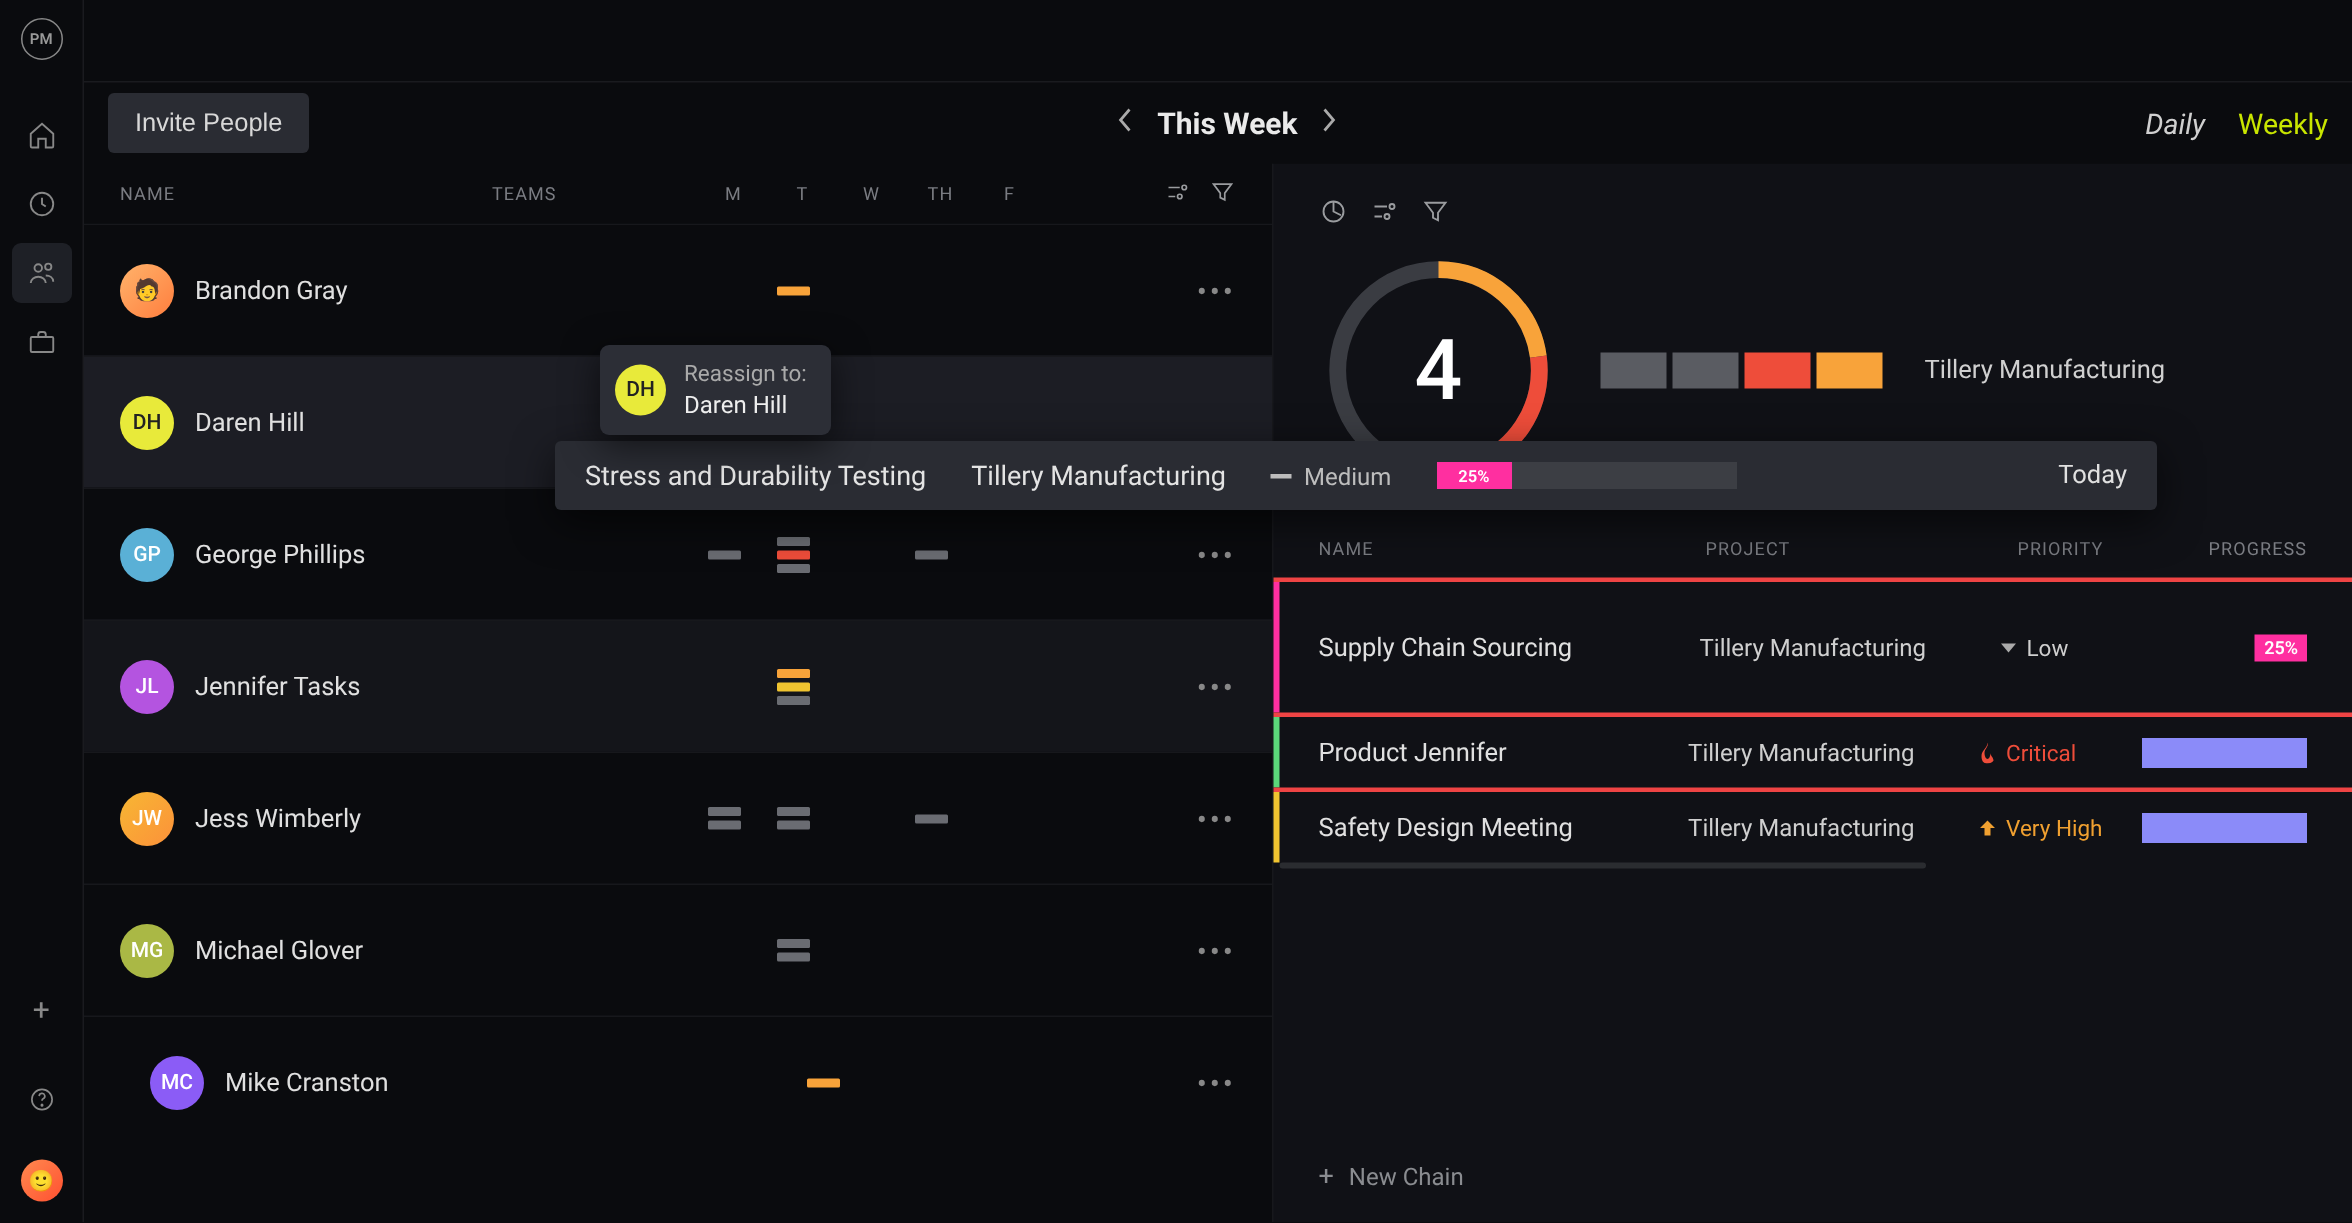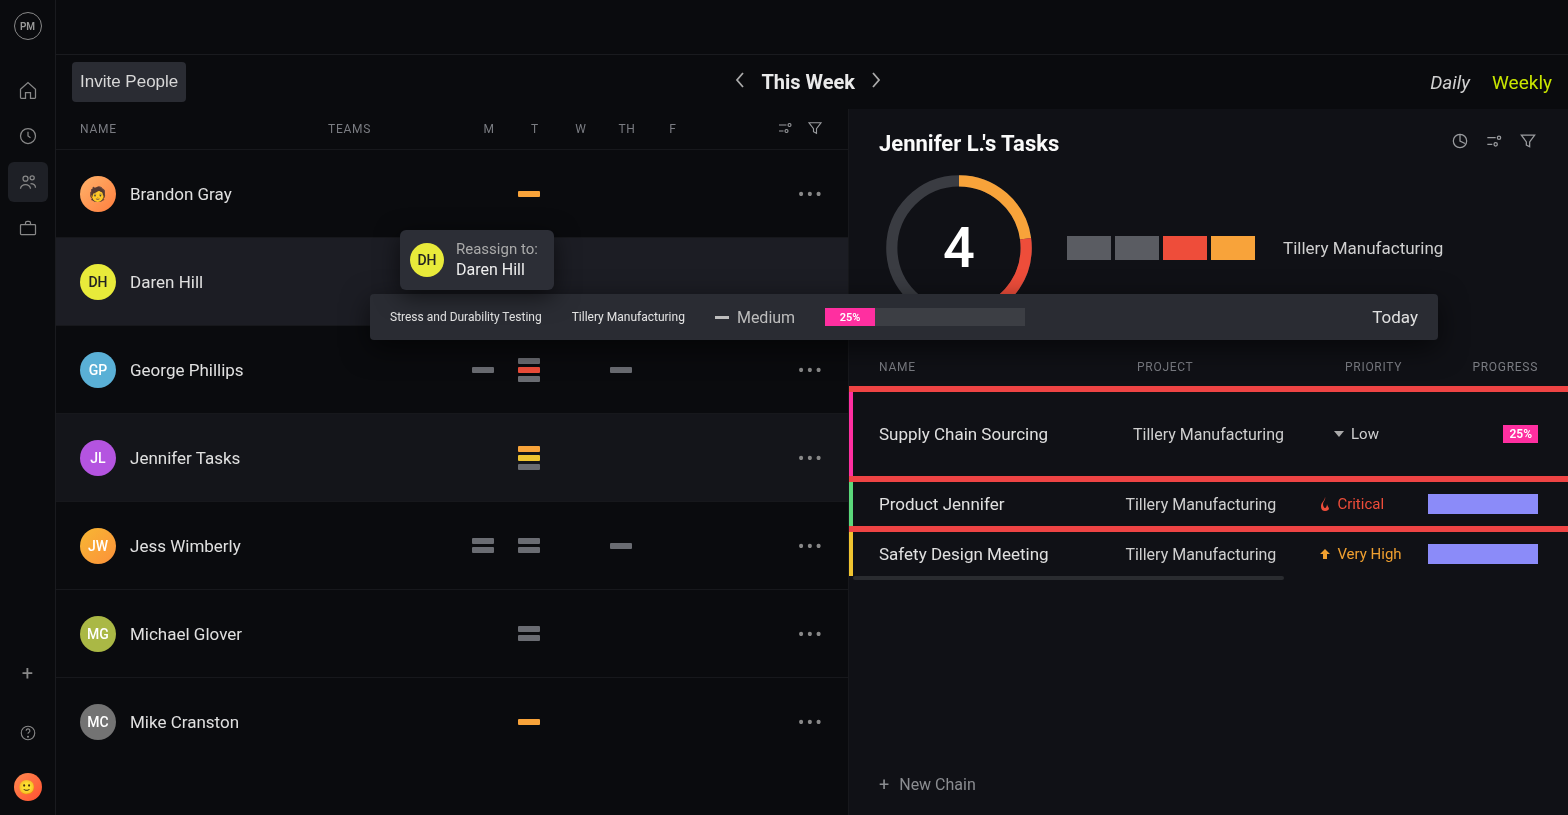--- a/index.html
+++ b/index.html
@@ -56,21 +56,21 @@
 .toolbar {
   height:54px;
   display:flex;align-items:center;
   padding: 0 16px;
   gap:16px;
 }
 .invite-btn {
   background:#2a2c33;
   color:#d8d8d8;
   border:none;
-  padding:10px 8px;
+  padding:10px 18px;
   font-size:17px;
   border-radius:4px;
   cursor:pointer;
 }
 .tb-center { flex:1; display:flex;align-items:center;justify-content:center;gap:14px; }
 .tb-center .nav-arrow { color:#888;cursor:pointer;font-size:18px; }
 .tb-title { font-size:20px;color:#eaeaea;font-weight:bold; }
 .tb-right { display:flex;gap:22px;align-items:center;font-size:19px; }
 .view-daily { color:#d0d0d0;cursor:pointer;font-style:italic; }
 .view-weekly { color:#c9e600;cursor:pointer; }
@@ -115,21 +115,21 @@
   font-size:14px;font-weight:500;color:#222;
   margin-right:14px;
   flex-shrink:0;
 }
 .av-brandon { background:linear-gradient(135deg,#ffb36b,#ff7e3e); display:flex;align-items:center;justify-content:center; }
 .av-daren { background:#e8ea3a; }
 .av-george { background:#5ab0d6; color:#fff; }
 .av-jennifer { background:#b454e0; color:#fff; }
 .av-jess { background:linear-gradient(135deg,#f7b733,#fc913a); color:#fff; }
 .av-michael { background:#aab845; color:#fff; }
-.av-mike { background:#737373; color:#fff; }
+.av-mike { background:#8b5cf6; color:#fff;margin-left:20px; }
 .person-name { font-size:17px;color:#e0e0e0;width:200px; }
 .day-blocks { display:flex; gap:0; margin-left:130px; }
 .day-col { width:46px; display:flex;flex-direction:column;align-items:center;justify-content:center;gap:3px; }
 .blk { width:22px;height:6px;border-radius:1px;background:#6a6c72; }
 .blk.orange { background:#f8a33a; }
 .blk.red { background:#ee4d3a; }
 .blk.yellow { background:#f0c430; }
 .row-more { margin-left:auto;color:#888;font-size:20px;letter-spacing:2px;cursor:pointer; }
 
 
@@ -175,21 +175,21 @@
 .dc-name { width:250px; }
 .dc-project { width:200px; }
 .dc-priority { width:100px; }
 .dc-progress { flex:1;text-align:right; }
 
 .task-rows { flex:1; }
 .task-row {
   display:flex;align-items:center;
   padding: 0 30px;
   height:50px;
-  border-top:6px solid #ef4444;
+  border-top:3px solid #ef4444;
   position:relative;
 }
 .task-row.tall { height:90px; }
 .task-accent { position:absolute;left:0;top:0;bottom:0;width:4px; }
 .task-accent.pink { background:#ff2fa0; }
 .task-accent.green { background:#5bd87a; }
 .task-accent.yellow { background:#f0c430; }
 .t-name { width:254px;font-size:17px;color:#e0e0e0; }
 .t-project { width:200px;font-size:16px;color:#cfcfcf; }
 .t-priority { width:112px;font-size:15px;display:flex;align-items:center;gap:6px; }
@@ -229,21 +229,21 @@
   left:370px; right:130px; top:294px;
   height:46px;
   background:#2a2c33;
   display:flex;align-items:center;
   gap:30px;
   padding:0 20px;
   border-radius:4px;
   box-shadow:0 8px 28px rgba(0,0,0,0.6);
   z-index:25;
 }
-.db-item { font-size:12px;color:#e4e4e4;white-space:nowrap; }
+.db-item { font-size:18px;color:#e4e4e4;white-space:nowrap; }
 .db-priority { display:flex;align-items:center;gap:8px;color:#bdbdbd;font-size:16px; }
 .db-dash { width:14px;height:3px;background:#bdbdbd; }
 .db-progwrap { display:flex;align-items:center; }
 .db-prog { width:200px;height:18px;background:#3c3e44;display:flex;align-items:center; }
 .db-prog-fill { width:25%;height:100%;background:#ff2fa0;display:flex;align-items:center;justify-content:center;font-size:11px;color:#fff;font-weight:600; }
 .db-when { color:#e0e0e0;font-size:17px;margin-left:auto; }
 
 </style>
 </head>
 <body>
@@ -446,21 +446,20 @@
                 <div class="day-col"></div>
                 <div class="day-col"></div>
             </div>
             <div class="row-more">•••</div>
           </div>
         </div>
       </div>
 
       <div class="detail">
         <div class="detail-head">
-          <div class="detail-title">Jennifer L.'s Tasks</div>
           <div class="detail-tools">
             <span><svg viewBox="0 0 24 24">
                   <circle cx="12" cy="12" r="8"></circle>
                   <path d="M12 4v8l6 3"></path>
                 </svg></span>
             <span><svg viewBox="0 0 24 24">
                   <path d="M4 8h10M4 16h6"></path>
                   <circle cx="18" cy="8" r="2"></circle>
                   <circle cx="14" cy="16" r="2"></circle>
                 </svg></span>

